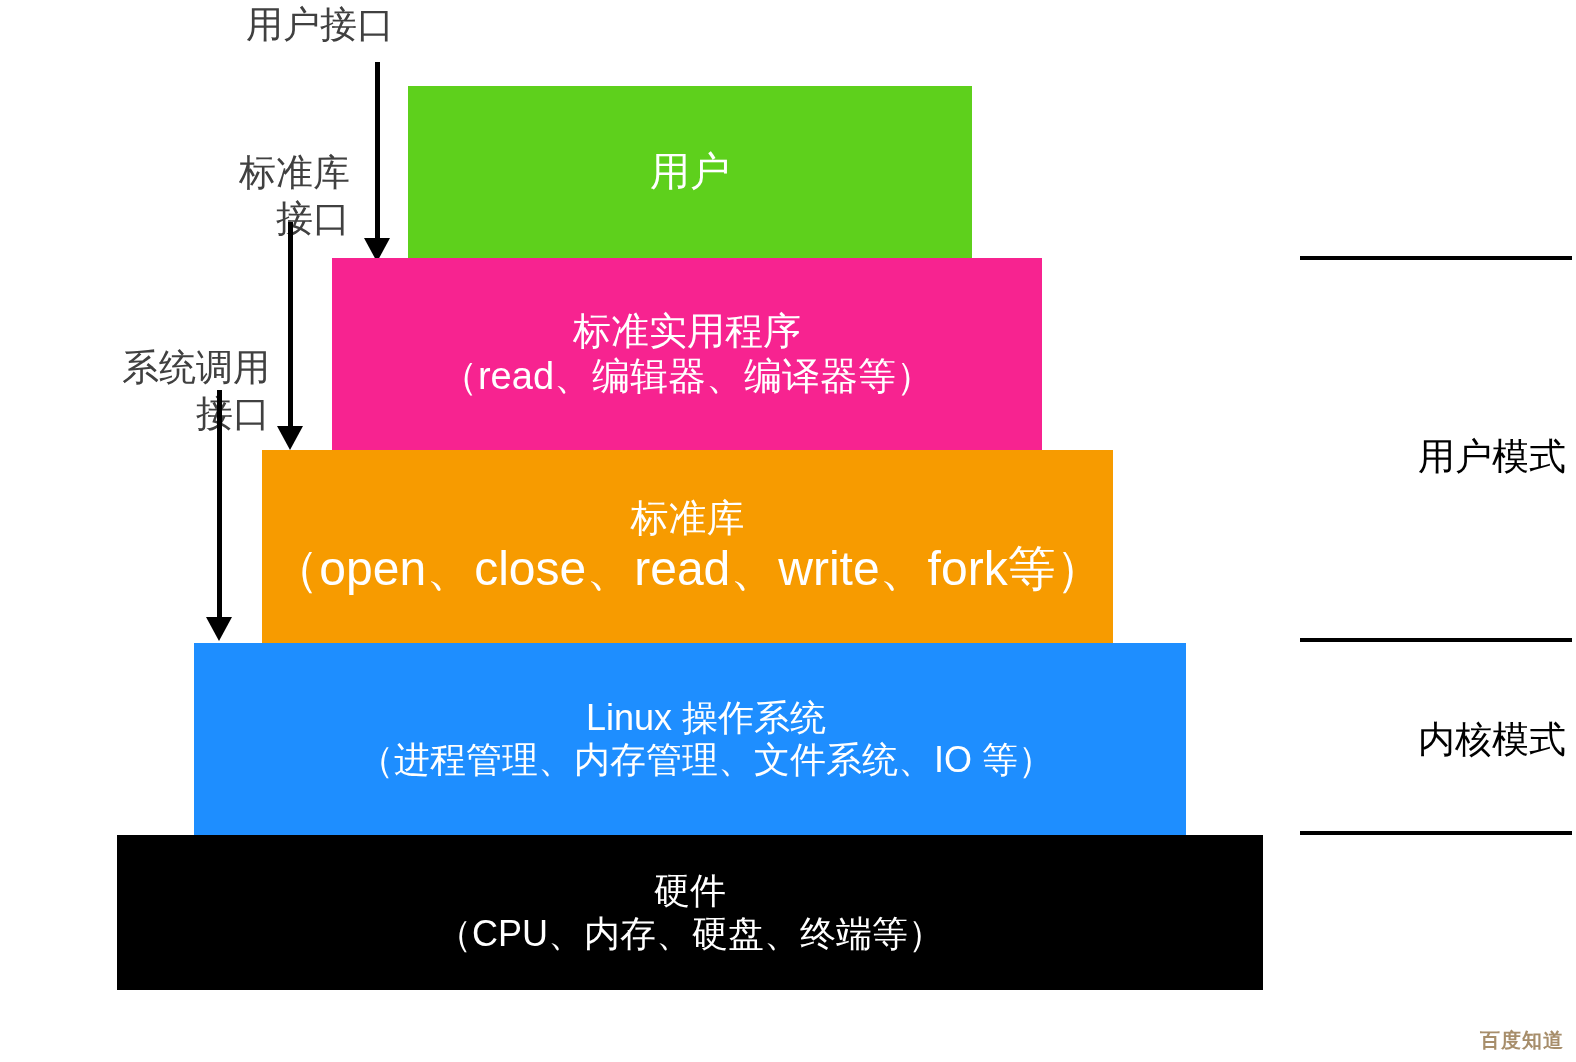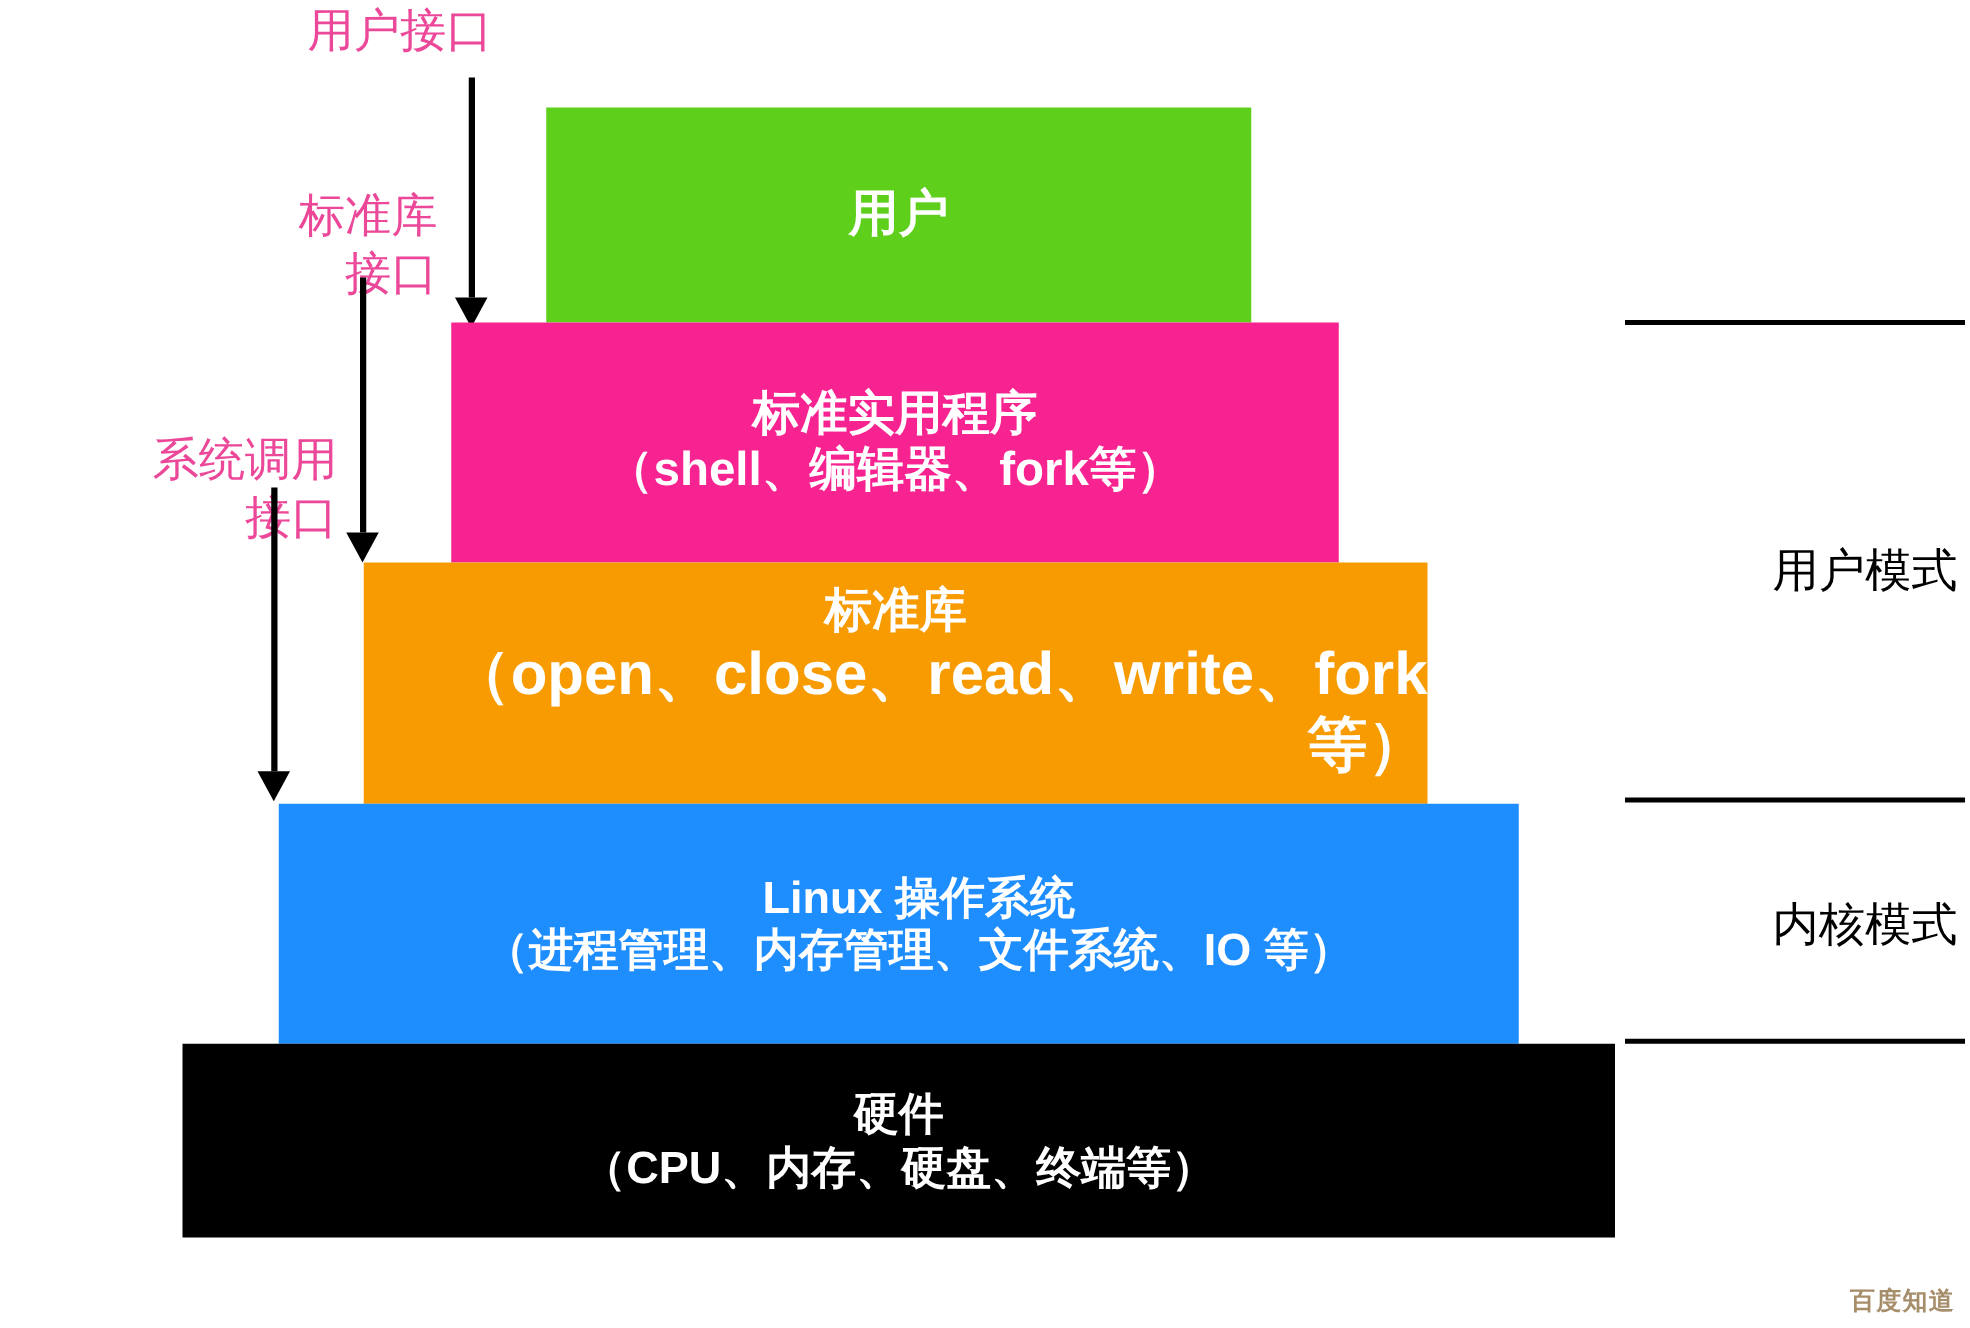--- a/index.html
+++ b/index.html
@@ -21,25 +21,24 @@
   }
 
   
   .layer {
     position: absolute;
     display: flex;
     flex-direction: column;
     align-items: center;
     justify-content: center;
     color: #ffffff;
-    font-weight: bold;
+    font-weight: normal;
     text-align: right;
     line-height: 1.18;
     box-sizing: border-box;
-    margin-left: 29px;
   }
   .layer .ln1 { display: block; }
   .layer .ln2 { display: block; }
 
   #layer-user        { left: 408px; top: 86px;  width: 564px; height: 172px; background: #5ed01c; }
   #layer-utilities   { left: 332px; top: 258px; width: 710px; height: 192px; background: #f72390; }
   #layer-stdlib      { left: 262px; top: 450px; width: 851px; height: 193px; background: #f79b00; }
   #layer-kernel      { left: 194px; top: 643px; width: 992px; height: 192px; background: #1e8eff; padding-left: 32px; }
   #layer-hardware    { left: 117px; top: 835px; width: 1146px; height: 155px; background: #000000; }
 
@@ -49,21 +48,21 @@
   #layer-stdlib .ln1    { font-size: 38px; }
   #layer-stdlib .ln2    { font-size: 48px; }
   #layer-kernel .ln1    { font-size: 36px; }
   #layer-kernel .ln2    { font-size: 36px; }
   #layer-hardware .ln1  { font-size: 36px; }
   #layer-hardware .ln2  { font-size: 36px; }
 
   
   .side-label {
     position: absolute;
-    color: #ec4899;
+    color: #404040;
     font-size: 37px;
     line-height: 1.25;
     text-align: right;
     white-space: pre-line;
     font-weight: normal;
   }
   #label-user-interface   { left: 160px; top: 2px;   width: 320px; text-align: center; }
   #label-stdlib-interface { left: 100px; top: 150px; width: 250px; }
   #label-syscall-interface{ left:  20px; top: 345px; width: 250px; }
 
@@ -163,21 +162,21 @@
     <div class="shaft"></div>
     <div class="head"></div>
   </div>
 
   <div class="layer" id="layer-user">
     <span class="ln1">用户</span>
   </div>
 
   <div class="layer" id="layer-utilities">
     <span class="ln1">标准实用程序</span>
-    <span class="ln2">（shell、编辑器、fork等）</span>
+    <span class="ln2">（read、编辑器、编译器等）</span>
   </div>
 
   <div class="layer" id="layer-stdlib">
     <span class="ln1">标准库</span>
     <span class="ln2">（open、close、read、write、fork等）</span>
   </div>
 
   <div class="layer" id="layer-kernel">
     <span class="ln1">Linux 操作系统</span>
     <span class="ln2">（进程管理、内存管理、文件系统、IO 等）</span>

